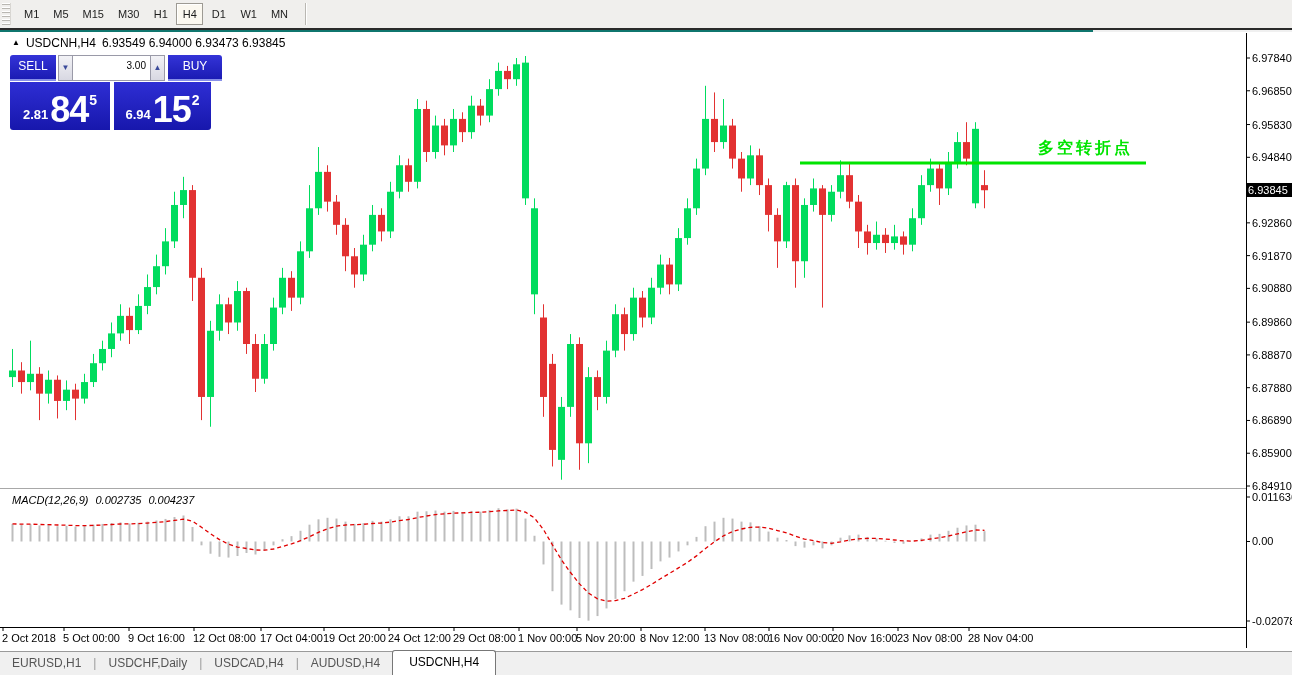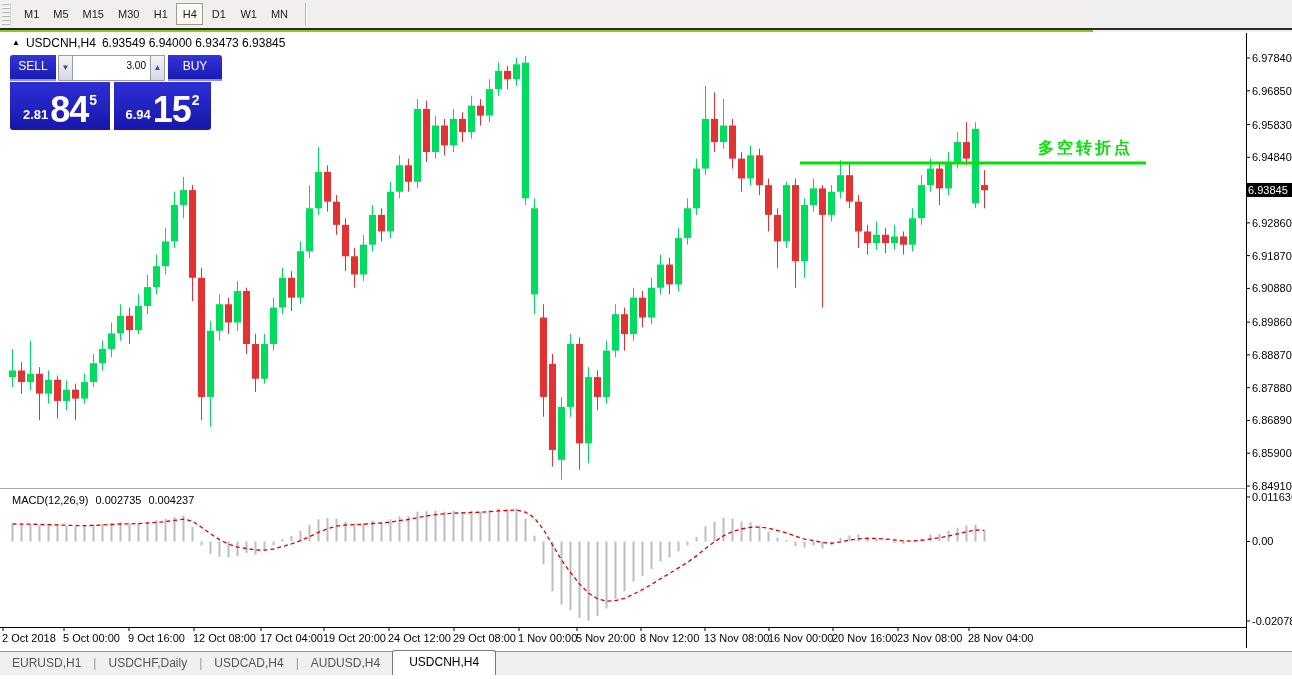--- a/index.html
+++ b/index.html
@@ -1,18 +1,18 @@
 <!DOCTYPE html>
 <html><head>
 <meta charset="utf-8">
 <style>
   * { margin:0; padding:0; box-sizing:border-box; }
   html,body { width:1292px; height:679px; overflow:hidden; background:#f0f0f0;
               font-family:"Liberation Sans", sans-serif; }
-  #app { position:relative; width:1093px; height:679px; background:#84cc16; }
+  #app { position:relative; width:1093px; height:679px; background:#0f766e; }
 
   
   .toolbar { position:absolute; left:0; top:0; width:1292px; height:30px;
              background:#f0efed; border-bottom:2px solid #2a2a2a; display:flex; align-items:center; }
   .grip { width:9px; height:22px; margin-left:2px; margin-right:6px;
           background:repeating-linear-gradient(to bottom,#ffffff 0 1px,#b9b7b2 1px 2px,#f0efed 2px 4px);
           border-right:1px solid #d8d6d2; }
   .tfbtn { min-width:27px; height:22px; padding:0 5px; margin:0 1px; border:1px solid transparent;
            background:transparent; font-size:11px; color:#1d1d1d; text-align:center; line-height:20px; cursor:default; }
   .tfbtn.active { background:#fbf8f0; border:1px solid #9d9a93; box-shadow:inset 1px 1px 0 #ffffff; }
@@ -43,21 +43,21 @@
   .tp-row2 { display:flex; margin-top:1px; }
   .quote-box { height:48px; background:linear-gradient(#2e2ed4,#1717ac); color:#fff;
                display:flex; align-items:flex-end; justify-content:center; padding-bottom:4px; }
   .quote-box.bid { width:100px; border-bottom-left-radius:3px; }
   .quote-box.ask { width:97px; margin-left:4px; border-bottom-right-radius:3px; }
   .q-small { font-size:13px; font-weight:bold; margin:0 2px 4px 0; }
   .q-big   { font-size:36px; font-weight:bold; line-height:0.9; letter-spacing:-1px; }
   .q-sup   { font-size:14px; font-weight:bold; margin:0 0 18px 1px; }
 
   
-  .macd-label { position:absolute; left:12px; top:494px; font-size:11px; color:#000; z-index:5; }
+  .macd-label { position:absolute; left:12px; top:494px; font-size:11px; color:#000; z-index:5;font-style:italic; }
   .macd-label span { margin-right:4px; }
 
   
   .price-badge { position:absolute; left:1247px; top:183px; width:45px; height:14px; background:#000;
                  color:#fff; font-size:11px; line-height:14px; padding-left:1px; z-index:5; }
 
   
   .tabbar { position:absolute; left:0; top:651px; width:1292px; height:24px; background:#f0f0f0;
             border-top:1px solid #9a9a9a; display:flex; align-items:flex-end; font-size:12px; }
   .tab { color:#555; padding:4px 12px 5px 12px; cursor:default; }

